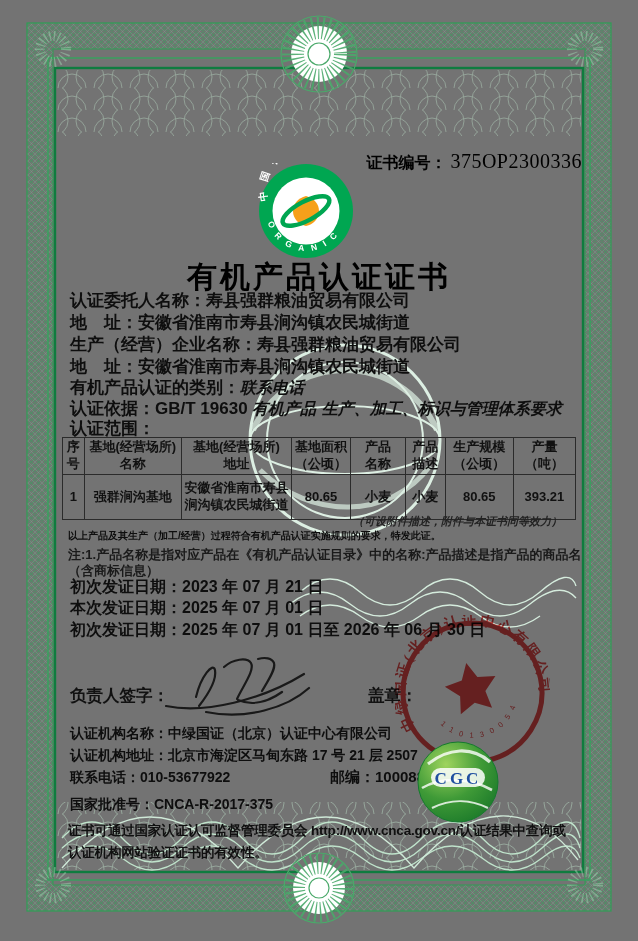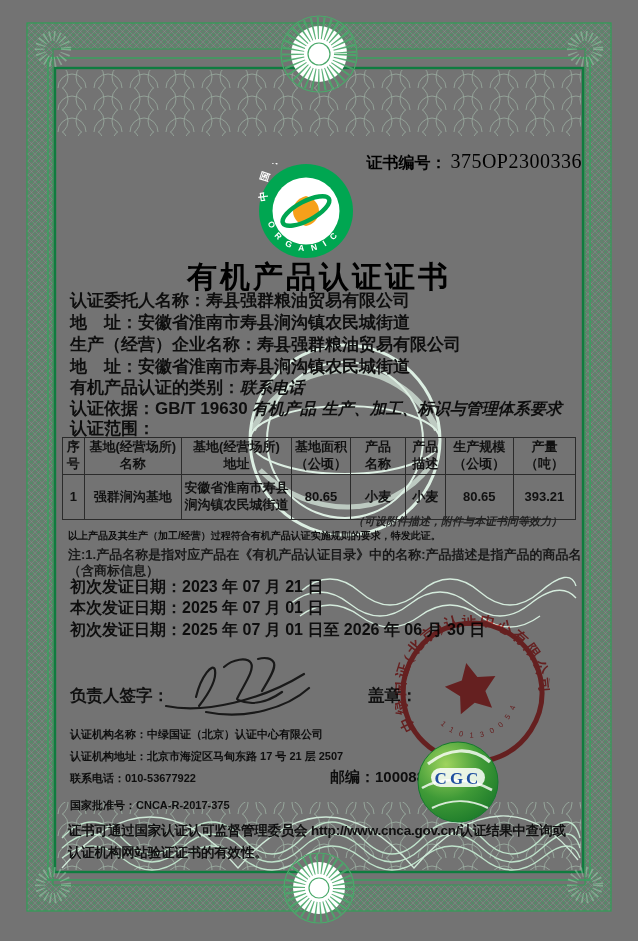--- a/index.html
+++ b/index.html
@@ -35,21 +35,21 @@
   .statement{position:absolute;left:68px;top:529px;z-index:2;white-space:nowrap;
              font-size:10px;font-weight:bold;color:#0e0e0e;}
   .note{position:absolute;left:68px;z-index:2;white-space:nowrap;font-size:13px;font-weight:bold;color:#1a1a1a;}
   .dates .lb,.dates .val{font-size:16px;}
 
   .sig-label{position:absolute;left:70px;top:685px;z-index:2;font-size:16.5px;font-weight:bold;white-space:nowrap;}
   .seal-label{position:absolute;left:368px;top:685px;z-index:2;font-size:16.5px;font-weight:bold;white-space:nowrap;}
   .signature{position:absolute;left:150px;top:645px;z-index:2;}
 
   .orgline{position:absolute;left:70px;z-index:2;white-space:nowrap;}
-  .orgline .lb,.orgline .val{font-size:11px;}
+  .orgline .lb,.orgline .val{font-size:14px;}
   .postcode{position:absolute;left:330px;z-index:2;white-space:nowrap;}
   .postcode .lb,.postcode .val{font-size:15px;}
 
   .footer-line{position:absolute;left:68px;z-index:5;white-space:nowrap;
                font-size:13.5px;font-weight:bold;letter-spacing:-.2px;color:#101010;}
 
   .seal{position:absolute;left:395px;top:615px;z-index:3;mix-blend-mode:multiply;}
   .cgc{position:absolute;left:413px;top:737px;z-index:4;}
 </style>
 </head>

